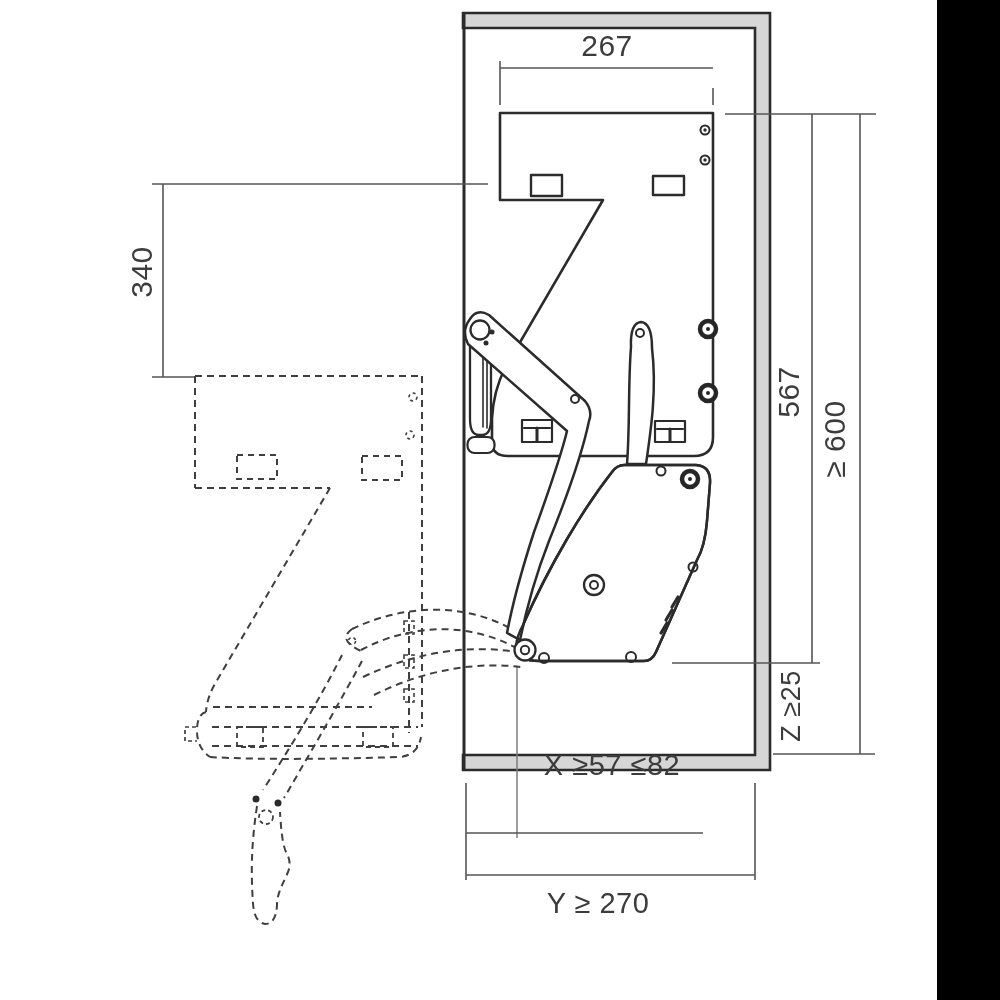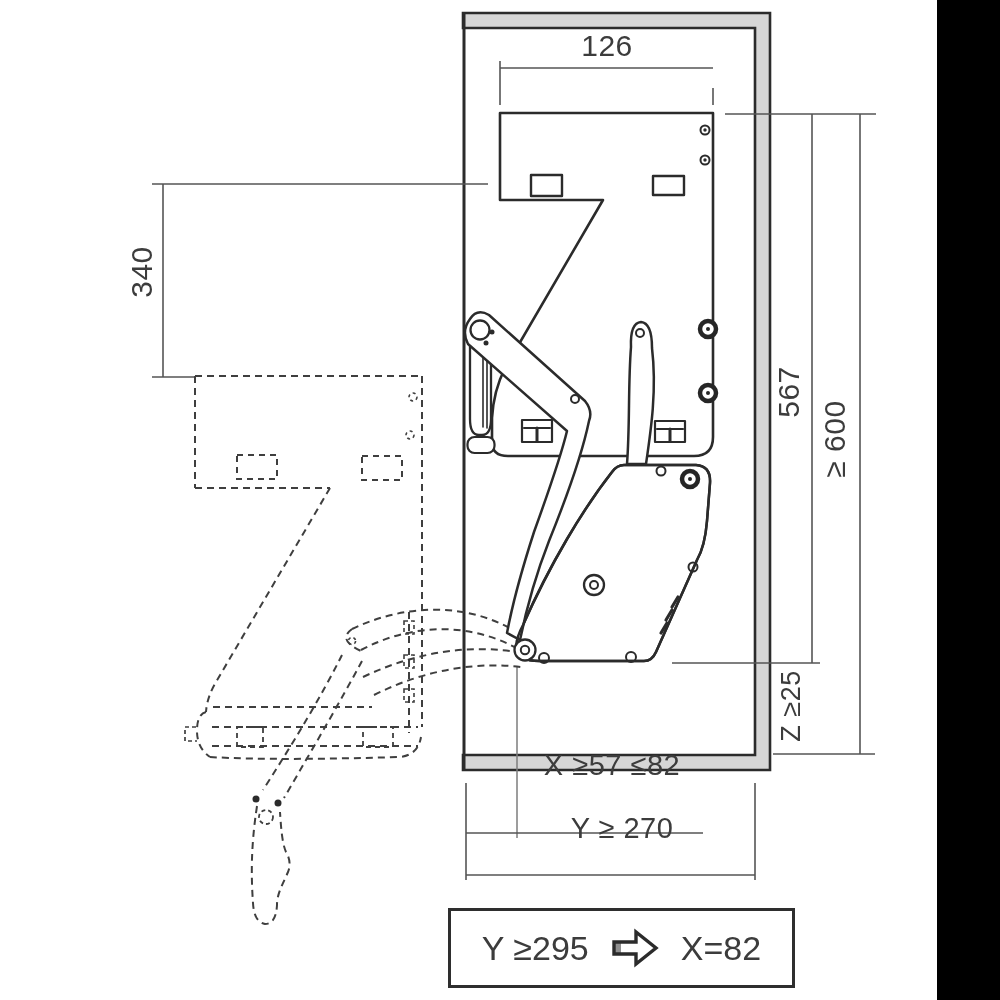--- a/index.html
+++ b/index.html
@@ -162,30 +162,22 @@
         <circle cx="631" cy="657" r="5" stroke-width="2"></circle>
         <path d="M661,633 L667,623 M666,620 L672,610 M672,607 L678,597" stroke-width="3.2"></path>
       </g>
 
       <circle cx="480" cy="330" r="9.5" stroke-width="2.3" fill="#fff"></circle>
       <circle cx="492" cy="332" r="2.5" fill="#2b2b2b" stroke="none"></circle>
       <circle cx="486" cy="343" r="2.5" fill="#2b2b2b" stroke="none"></circle>
     </g>
   </svg>
 
-  <div class="dim" style="left:607px;top:46px;">126</div>
+  <div class="dim" style="left:607px;top:46px;">267</div>
   <div class="dim rot" style="left:142px;top:272px;">340</div>
   <div class="dim rot" style="left:789px;top:392px;">567</div>
   <div class="dim rot" style="left:835px;top:439px;">≥ 600</div>
   <div class="dim rot f27" style="left:791px;top:706px;">Z ≥25</div>
   <div class="dim f29" style="left:612px;top:765px;">X ≥57 ≤82</div>
-  <div class="dim f29" style="left:598px;top:828px;margin-left:24px;">Y ≥ 270</div>
+  <div class="dim f29" style="left:598px;top:903px;">Y ≥ 270</div>
 
-  <div class="note-box">
-    <span>Y ≥295</span>
-    <svg class="arrow" width="48" height="40" viewBox="0 0 48 40">
-      <rect x="4" y="14" width="6" height="12" fill="#8f8f8f" stroke="none"></rect>
-      <path d="M3,14 H25 V4 L45,20 L25,36 V26 H3 Z" fill="none" stroke="#2b2b2b" stroke-width="3.4" stroke-linejoin="miter"></path>
-    </svg>
-    <span>X=82</span>
-  </div>
 
 </div>
 
 </body></html>

